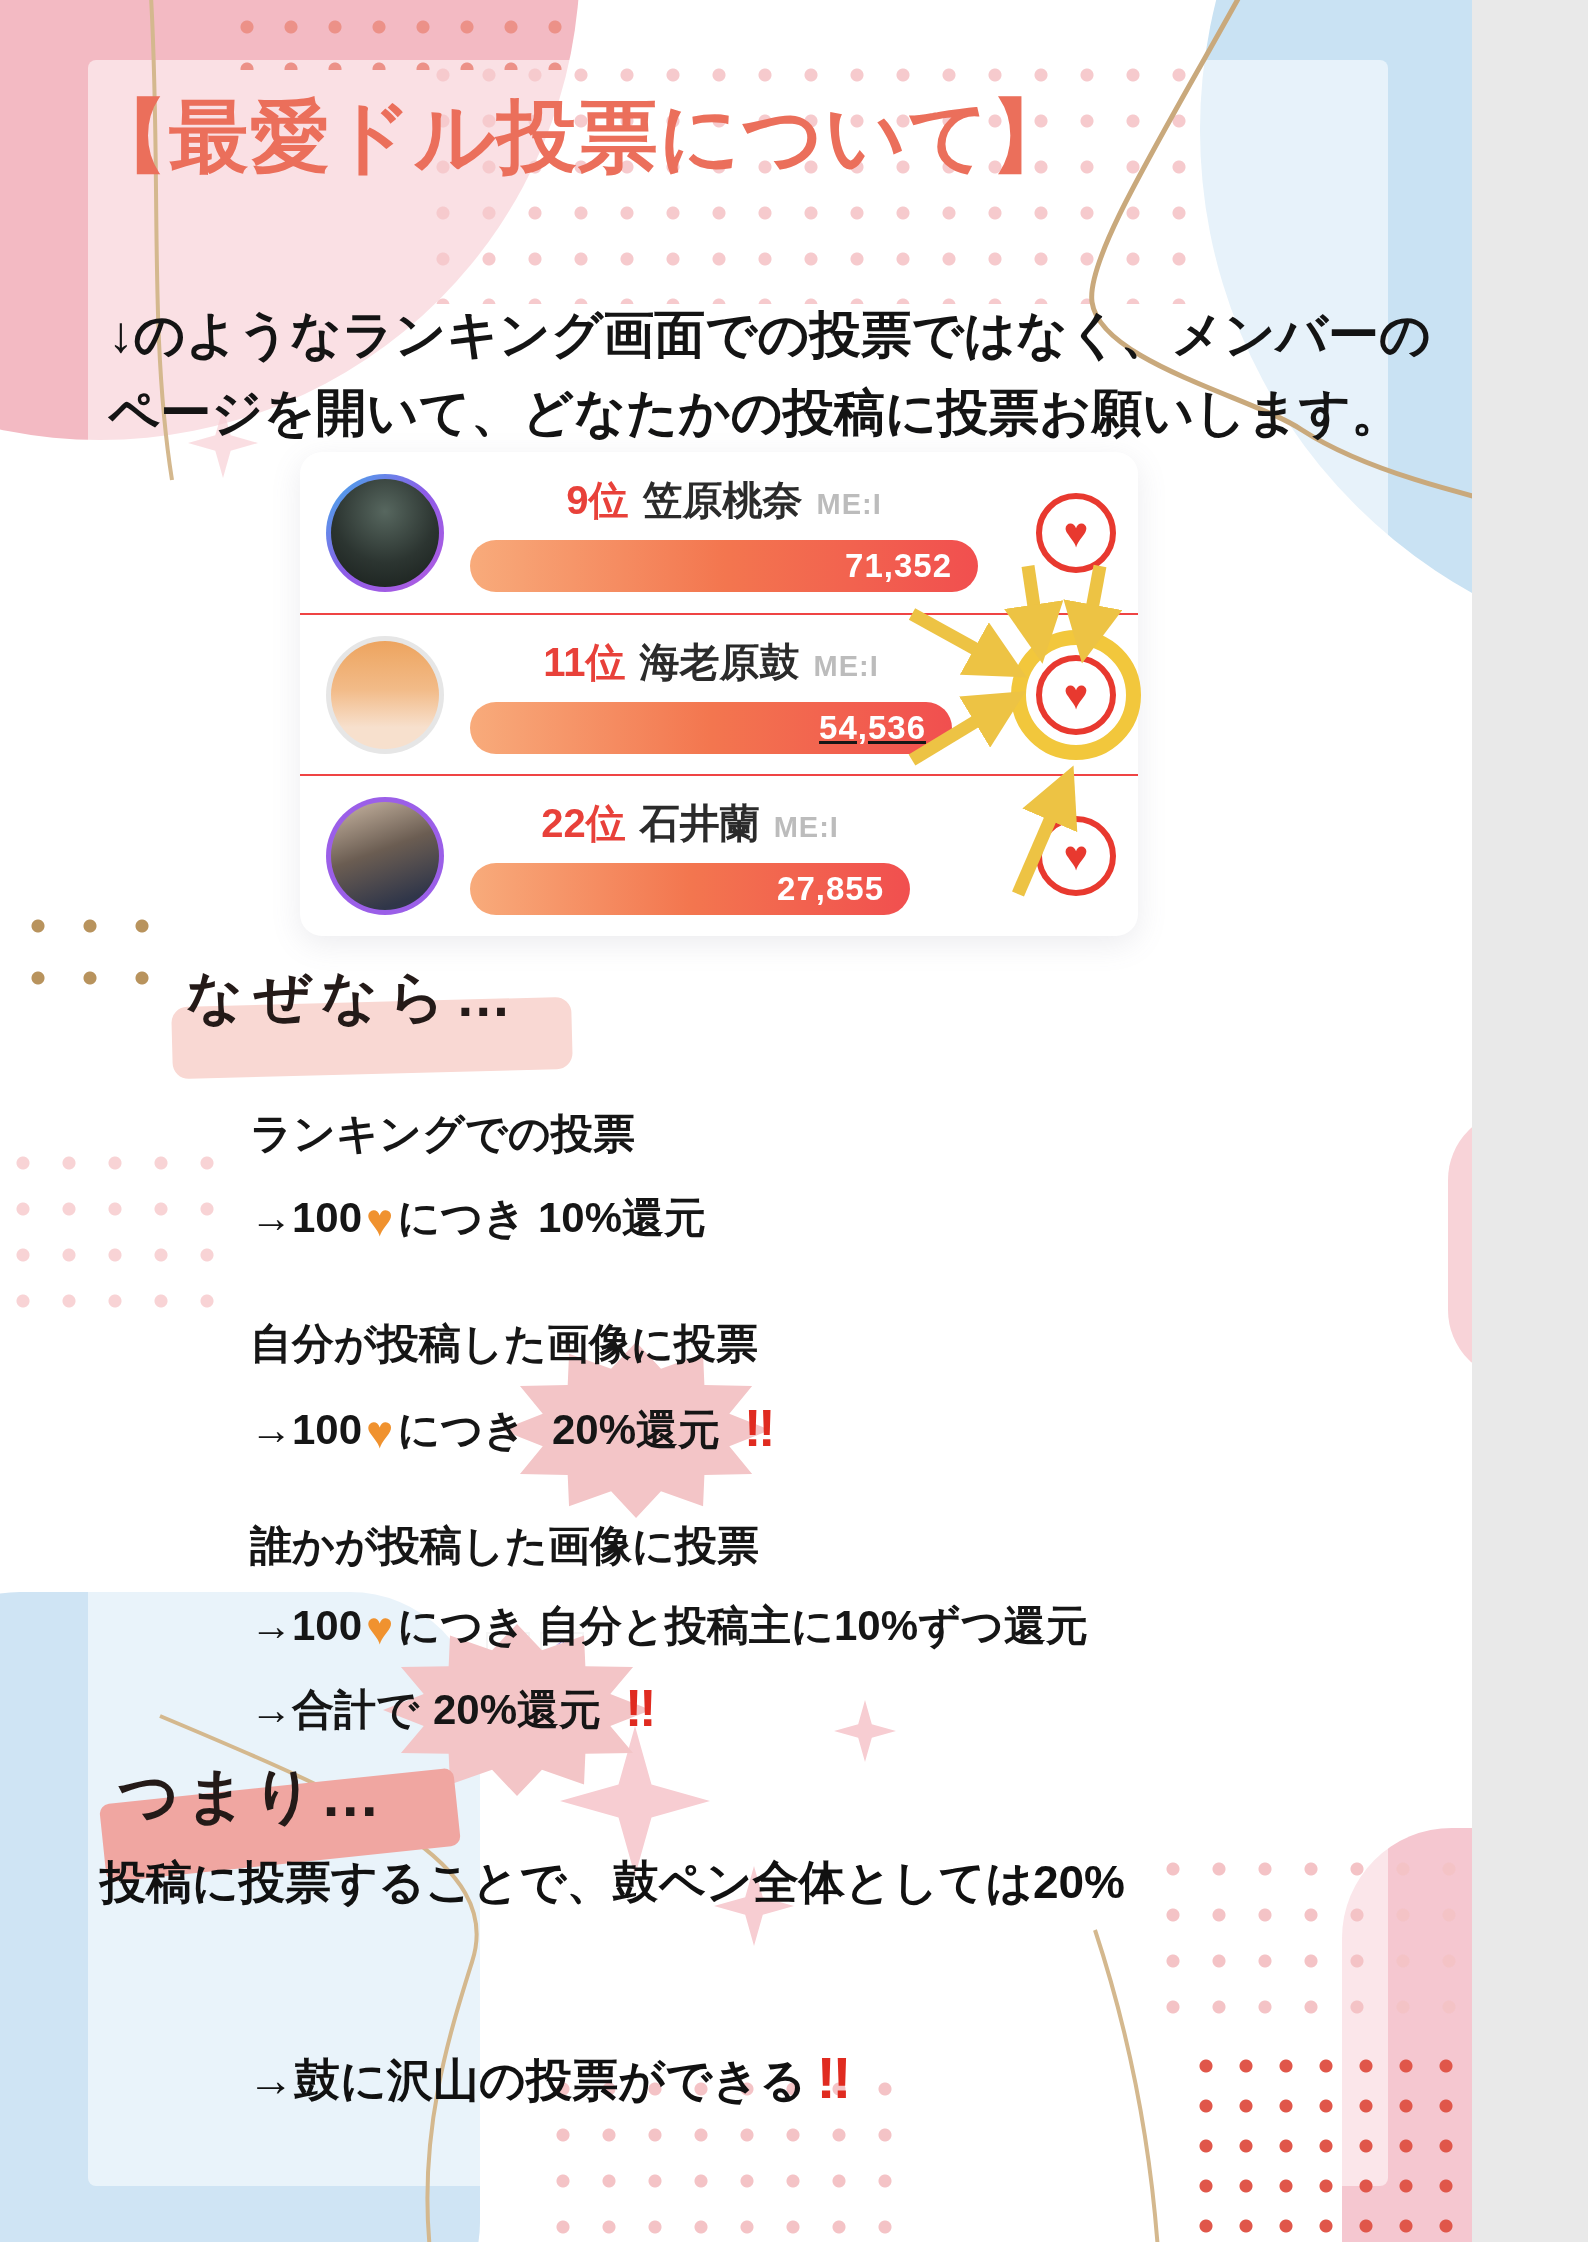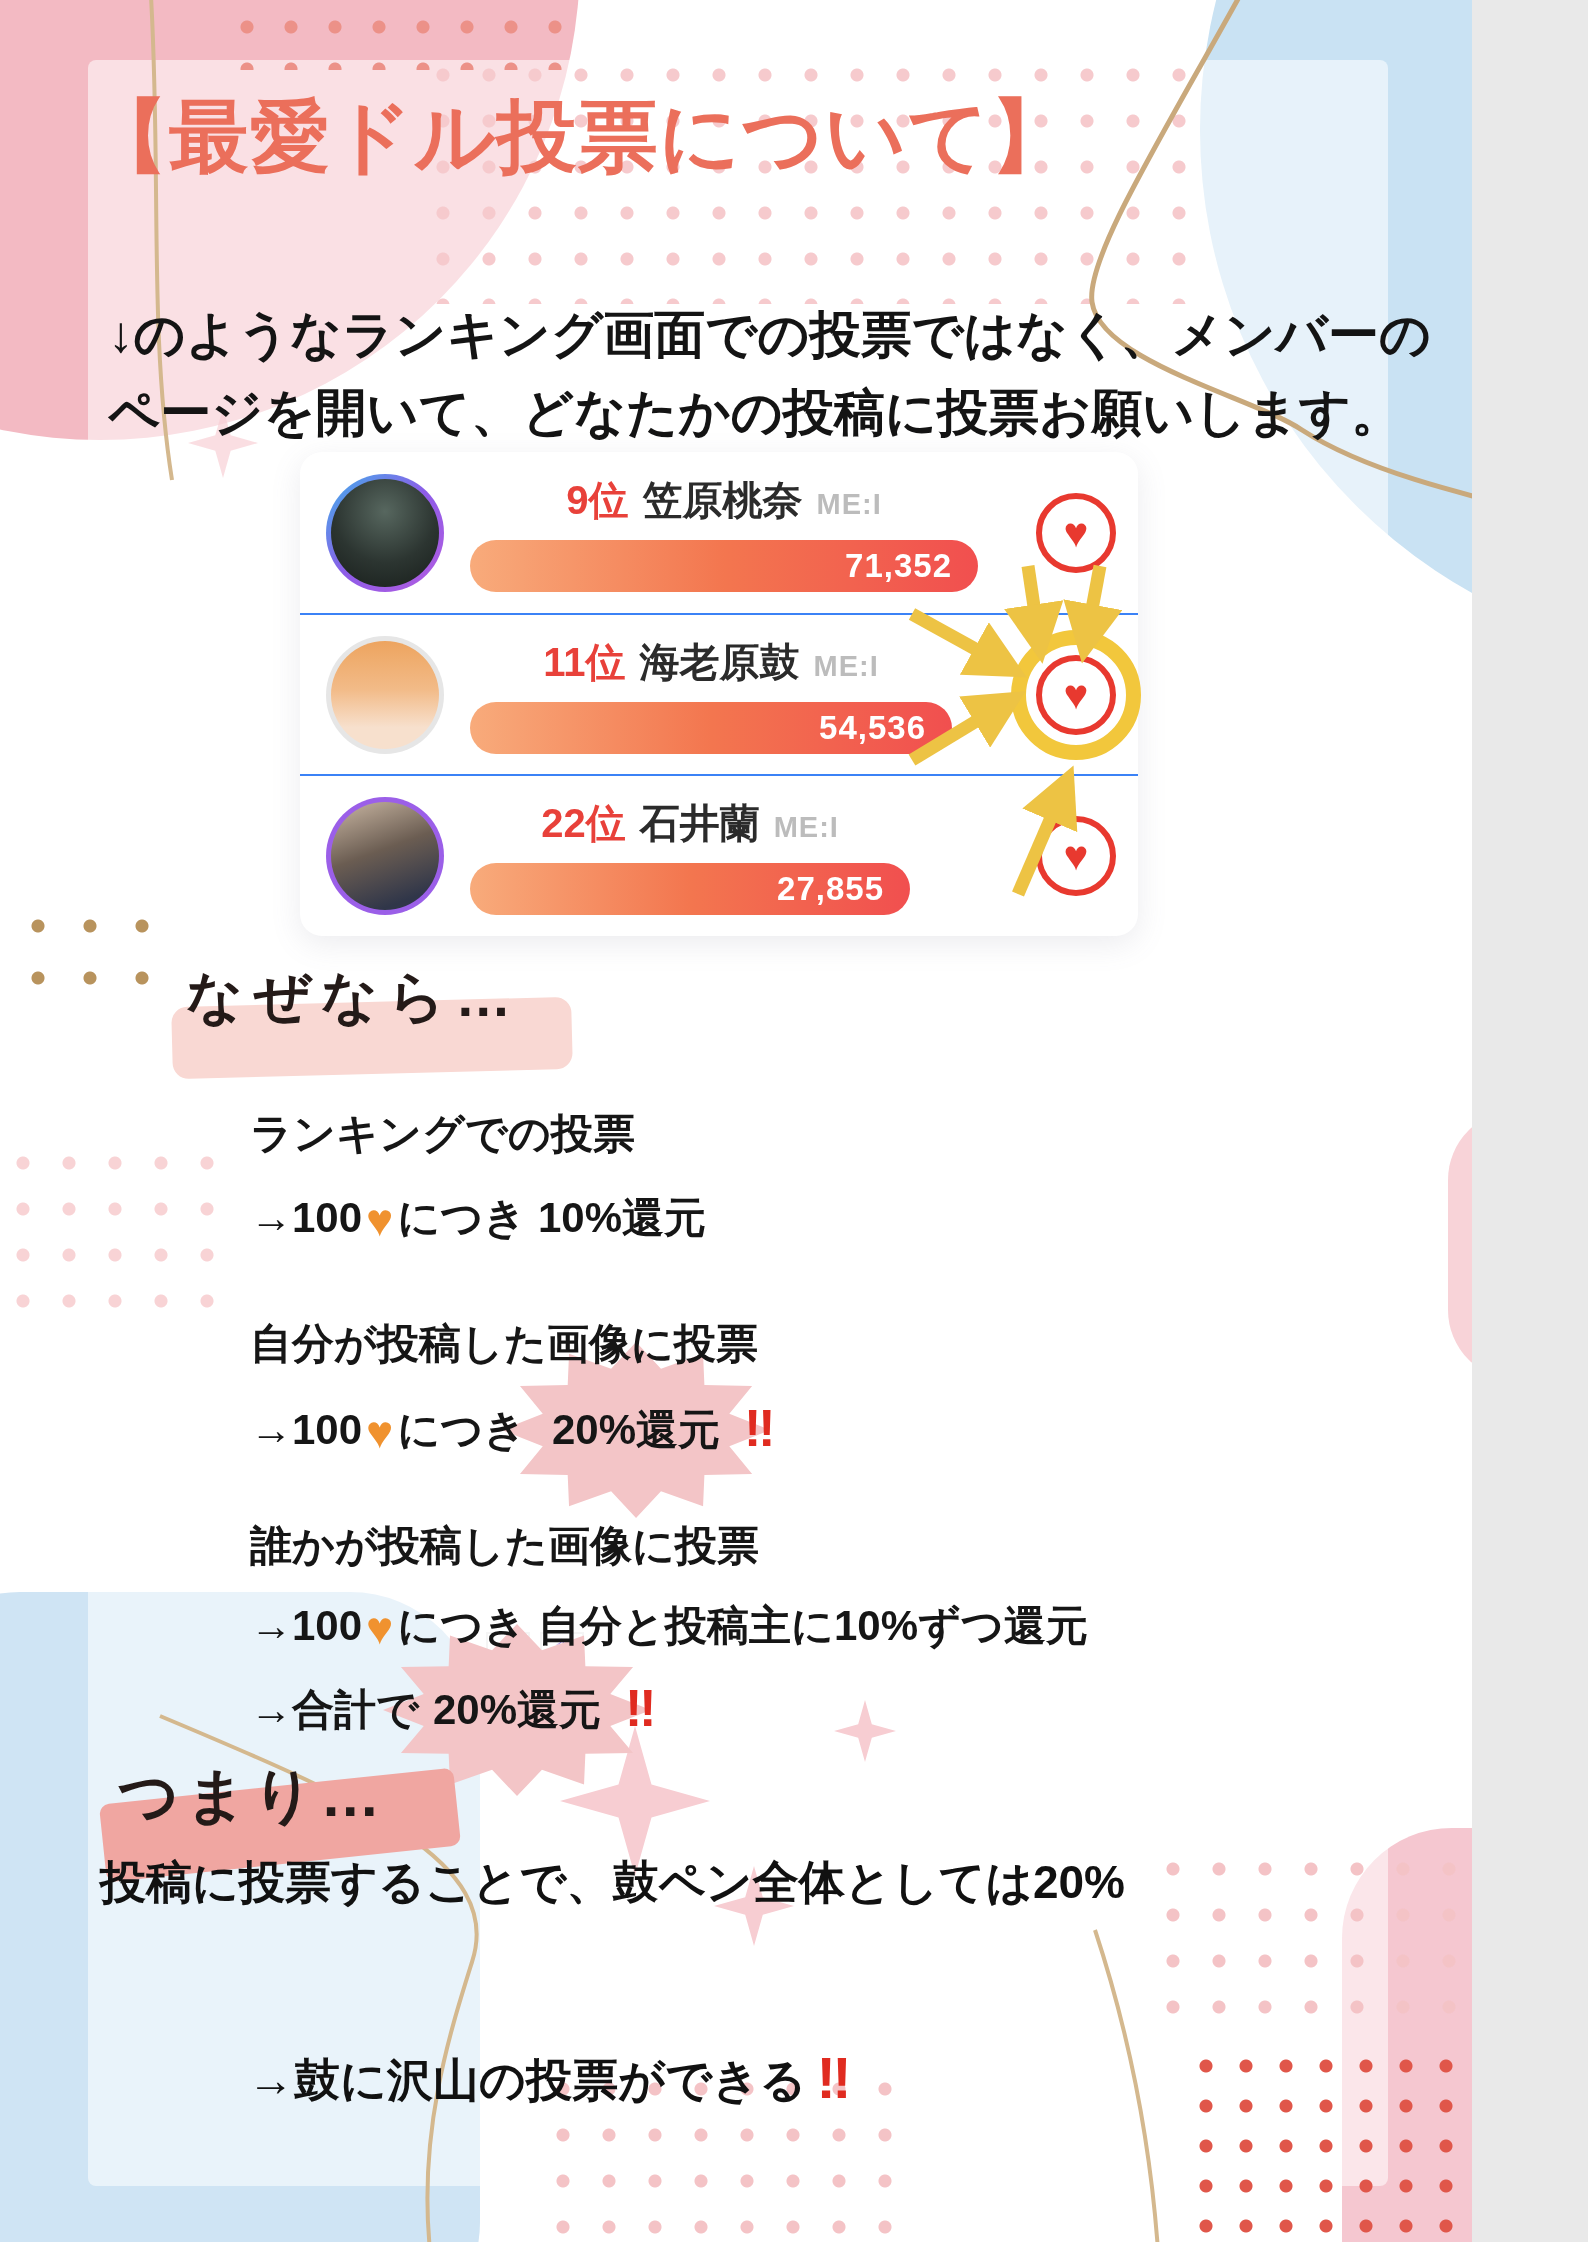--- a/index.html
+++ b/index.html
@@ -27,39 +27,39 @@
   
   .title{position:absolute;left:88px;top:84px;z-index:3;font-size:80px;font-weight:800;
          letter-spacing:1px;color:#eb6f5b;white-space:nowrap;}
   .intro{position:absolute;left:108px;top:296px;z-index:3;font-size:51px;line-height:78px;
          font-weight:600;color:#141414;white-space:nowrap;}
 
   
   .card{position:absolute;left:300px;top:452px;width:838px;height:484px;z-index:3;background:#ffffff;
         border-radius:22px;box-shadow:0 8px 30px rgba(120,120,140,0.14);}
   .rrow{display:flex;align-items:center;height:161px;padding:0 22px 0 26px;box-sizing:border-box;position:relative;}
-  .rrow + .rrow{border-top:2px solid #3b82f6;}
+  .rrow + .rrow{border-top:2px solid #ef4444;}
   .avatar{flex:0 0 auto;width:118px;height:118px;border-radius:50%;padding:5px;box-sizing:border-box;}
   .avatar .ph{width:100%;height:100%;border-radius:50%;}
   .av1{background:linear-gradient(135deg,#3fb0ea,#8e5ce8,#b45ce0);}
   .av1 .ph{background:radial-gradient(circle at 50% 30%,#57675f 0%,#2c3531 55%,#171d1a 100%);}
   .av2{background:#e6e6e6;}
   .av2 .ph{background:linear-gradient(180deg,#eda45f 0%,#f2bb88 45%,#f7e0cd 80%);}
   .av3{background:#9b5fe8;}
   .av3 .ph{background:linear-gradient(160deg,#cbb8a4 0%,#6b5d52 45%,#303649 85%);}
   .rmain{margin-left:26px;position:relative;}
   .rtitle{display:flex;align-items:baseline;gap:14px;margin-bottom:12px;white-space:nowrap;justify-content:center;}
   .rank{font-size:40px;font-weight:800;color:#e8413a;}
   .mname{font-size:40px;font-weight:800;color:#2b2b2b;}
   .mgroup{font-size:29px;font-weight:700;color:#bcbcbc;letter-spacing:1px;}
   .barwrap{position:relative;}
   .bar{height:52px;border-radius:26px;background:linear-gradient(90deg,#f8ab7b,#f3764f,#f14f4f);
        display:flex;align-items:center;justify-content:flex-end;}
   .bar .votes{color:#ffffff;font-size:33px;font-weight:800;padding-right:26px;letter-spacing:1px;}
-  .bar1{width:508px;} .bar2{width:482px;} .bar3{width:440px;}
+  .bar1{width:508px;} .bar2{width:482px;text-decoration:underline;} .bar3{width:440px;}
   .badges{position:absolute;top:-30px;display:flex;gap:10px;z-index:2;}
   .badges.b1{left:16px;}
   .badge{width:44px;height:64px;display:flex;flex-direction:column;align-items:center;justify-content:flex-start;
          padding-top:4px;box-sizing:border-box;background:rgba(255,255,255,0.92);
          clip-path:polygon(0 0,100% 0,100% 100%,50% 80%,0 100%);box-shadow:0 0 0 2px rgba(0,0,0,0.04) inset;}
   .badge .bicon{font-size:16px;line-height:18px;}
   .badge .bnum{font-size:21px;font-weight:800;line-height:24px;}
   .badge.teal .bicon,.badge.teal .bnum{color:#35b9c4;}
   .badge.purp .bicon,.badge.purp .bnum{color:#9d7be0;}
   .heartbtn{margin-left:auto;position:relative;width:80px;height:80px;border-radius:50%;background:#fff;

